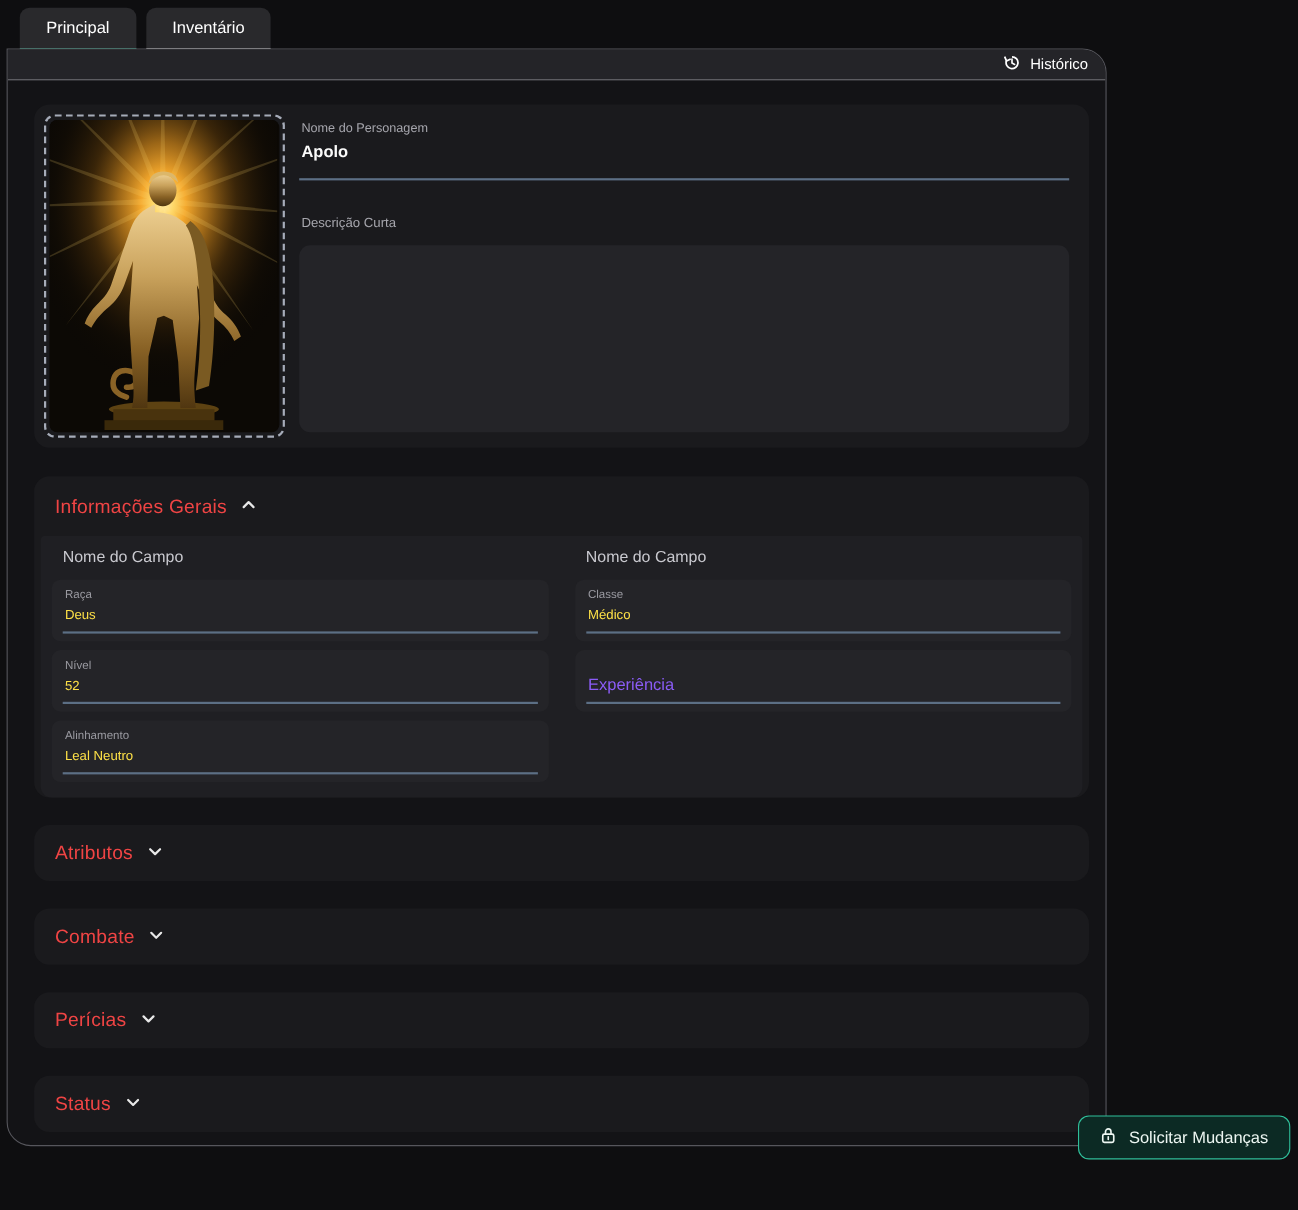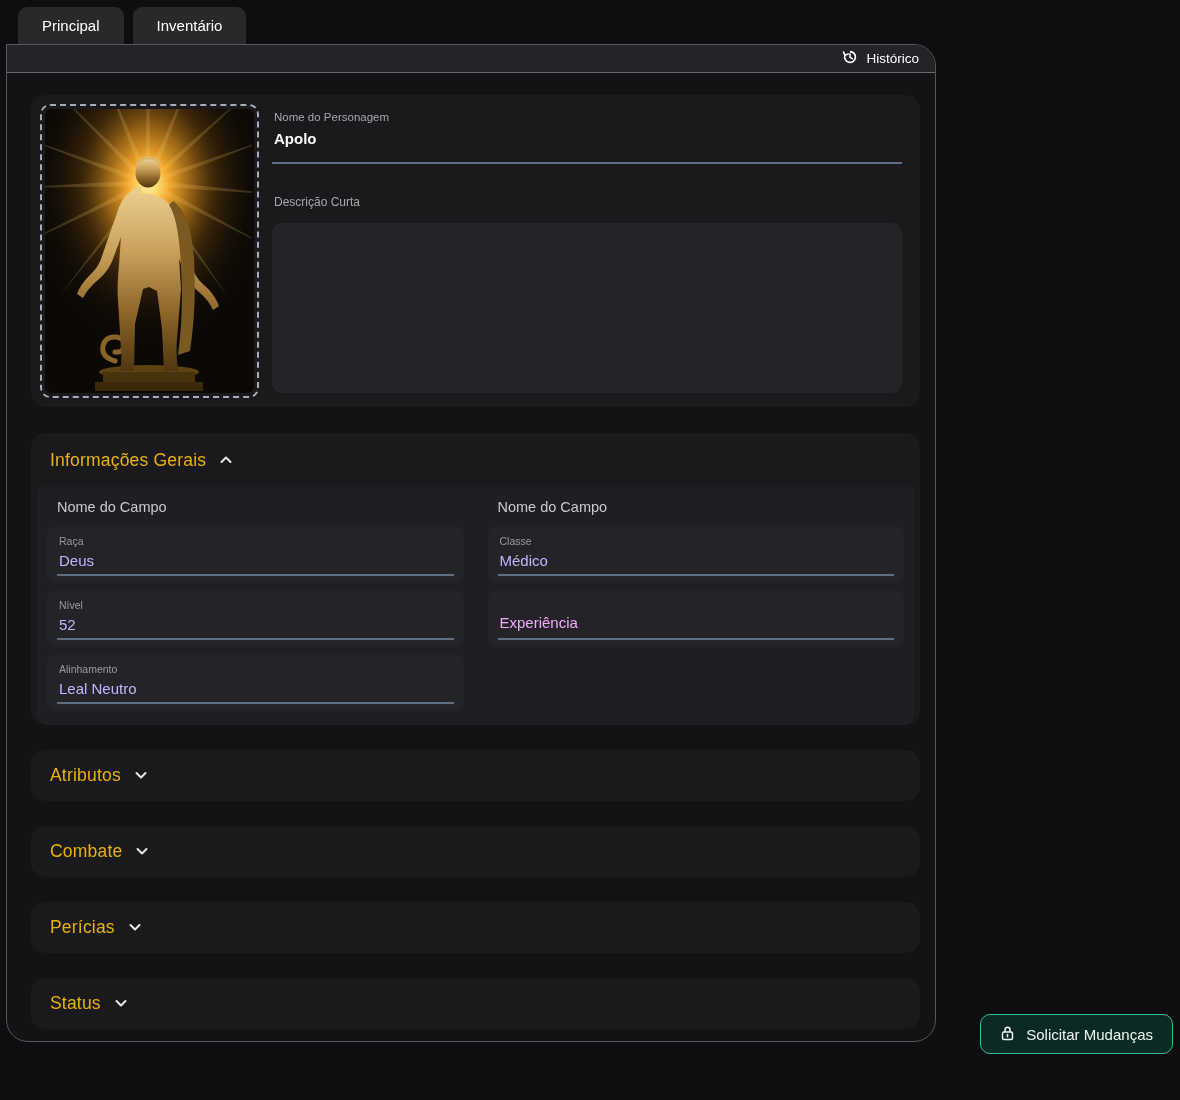--- a/index.html
+++ b/index.html
@@ -20,21 +20,21 @@
   .tab{
     position:relative;height:37px;background:#29292c;border-radius:9px 9px 0 0;
     display:flex;align-items:center;padding:0 24px;margin-right:9px;
     font-size:15px;color:#fff;cursor:pointer;
   }
   .tab::after{content:"";position:absolute;left:0;right:0;bottom:-4px;height:4px;}
   .tab.active::after{background:var(--accent);}
   .tab.inactive::after{background:#fff;}
   
   .card{
-    position:absolute;left:6px;top:44px;width:930px;height:998px;
+    position:absolute;left:6px;top:44px;width:1000px;height:998px;
     border:1px solid #56565c;border-radius:0 22px 22px 22px;
     background:#131316;overflow:hidden;
   }
   .toolbar{
     height:28px;background:#242428;border-bottom:1px solid #6a6a70;
     display:flex;align-items:center;justify-content:flex-end;gap:8px;padding-right:16px;
   }
   .toolbar .hist-btn{
     display:flex;align-items:center;gap:8px;color:#fff;font-size:13.5px;cursor:pointer;
     background:transparent;border:none;font-family:inherit;
@@ -56,40 +56,40 @@
   .desc-label{margin-top:31px;font-size:12px;}
   .desc-area{
     flex:1;margin:7px 0 5px 0;background:#242428;border:none;border-radius:10px;
     resize:none;outline:none;color:#f0f0f0;font-family:inherit;font-size:14px;padding:10px;
   }
   
   .section{margin-top:26px;}
   .section-header{
     height:54px;display:flex;align-items:center;gap:13px;padding-left:19px;cursor:pointer;
   }
-  .section-title{font-size:17.5px;color:#eab308;letter-spacing:.2px;}
+  .section-title{font-size:17.5px;color:#ef4444;letter-spacing:.2px;}
   .collapsed-section{
     margin-top:25px;height:51px;display:flex;align-items:center;gap:13px;
     padding-left:19px;cursor:pointer;
   }
   .chev{flex:none;}
   .general-body{
     margin:0 6px 6px 6px;background:#1f1f23;border-radius:4px 4px 10px 10px;
     padding:10px 10px 6px 10px;
     display:grid;grid-template-columns:1fr 1fr;column-gap:24px;
   }
   .col-header{font-size:14.5px;color:#c9c9cf;margin:2px 0 12px 10px;}
   .field{
     position:relative;height:56px;background:#242428;border-radius:8px;margin-bottom:8px;
     padding:8px 12px 0 12px;cursor:text;
   }
   .field-label{font-size:10.5px;color:#9a9aa1;}
-  .field-value{font-size:15px;color:#c4b5fd;margin-top:5px;}
+  .field-value{font-size:12px;color:#fde047;margin-top:5px;}
   .field-line{position:absolute;left:10px;right:10px;bottom:7px;height:2px;background:var(--underline);}
-  .field .placeholder{position:absolute;left:12px;bottom:16px;font-size:15px;color:#f0abfc;}
+  .field .placeholder{position:absolute;left:12px;bottom:16px;font-size:15px;color:#8b5cf6;}
   
   .footer{position:absolute;top:1014px;right:7px;}
   .request-btn{
     height:40px;display:flex;align-items:center;gap:11px;padding:0 19px;
     background:#0c2a24;border:1px solid var(--button-border);border-radius:10px;
     color:#edf6f2;font-size:15px;cursor:pointer;font-family:inherit;
   }
 </style>
 </head>
 <body>

